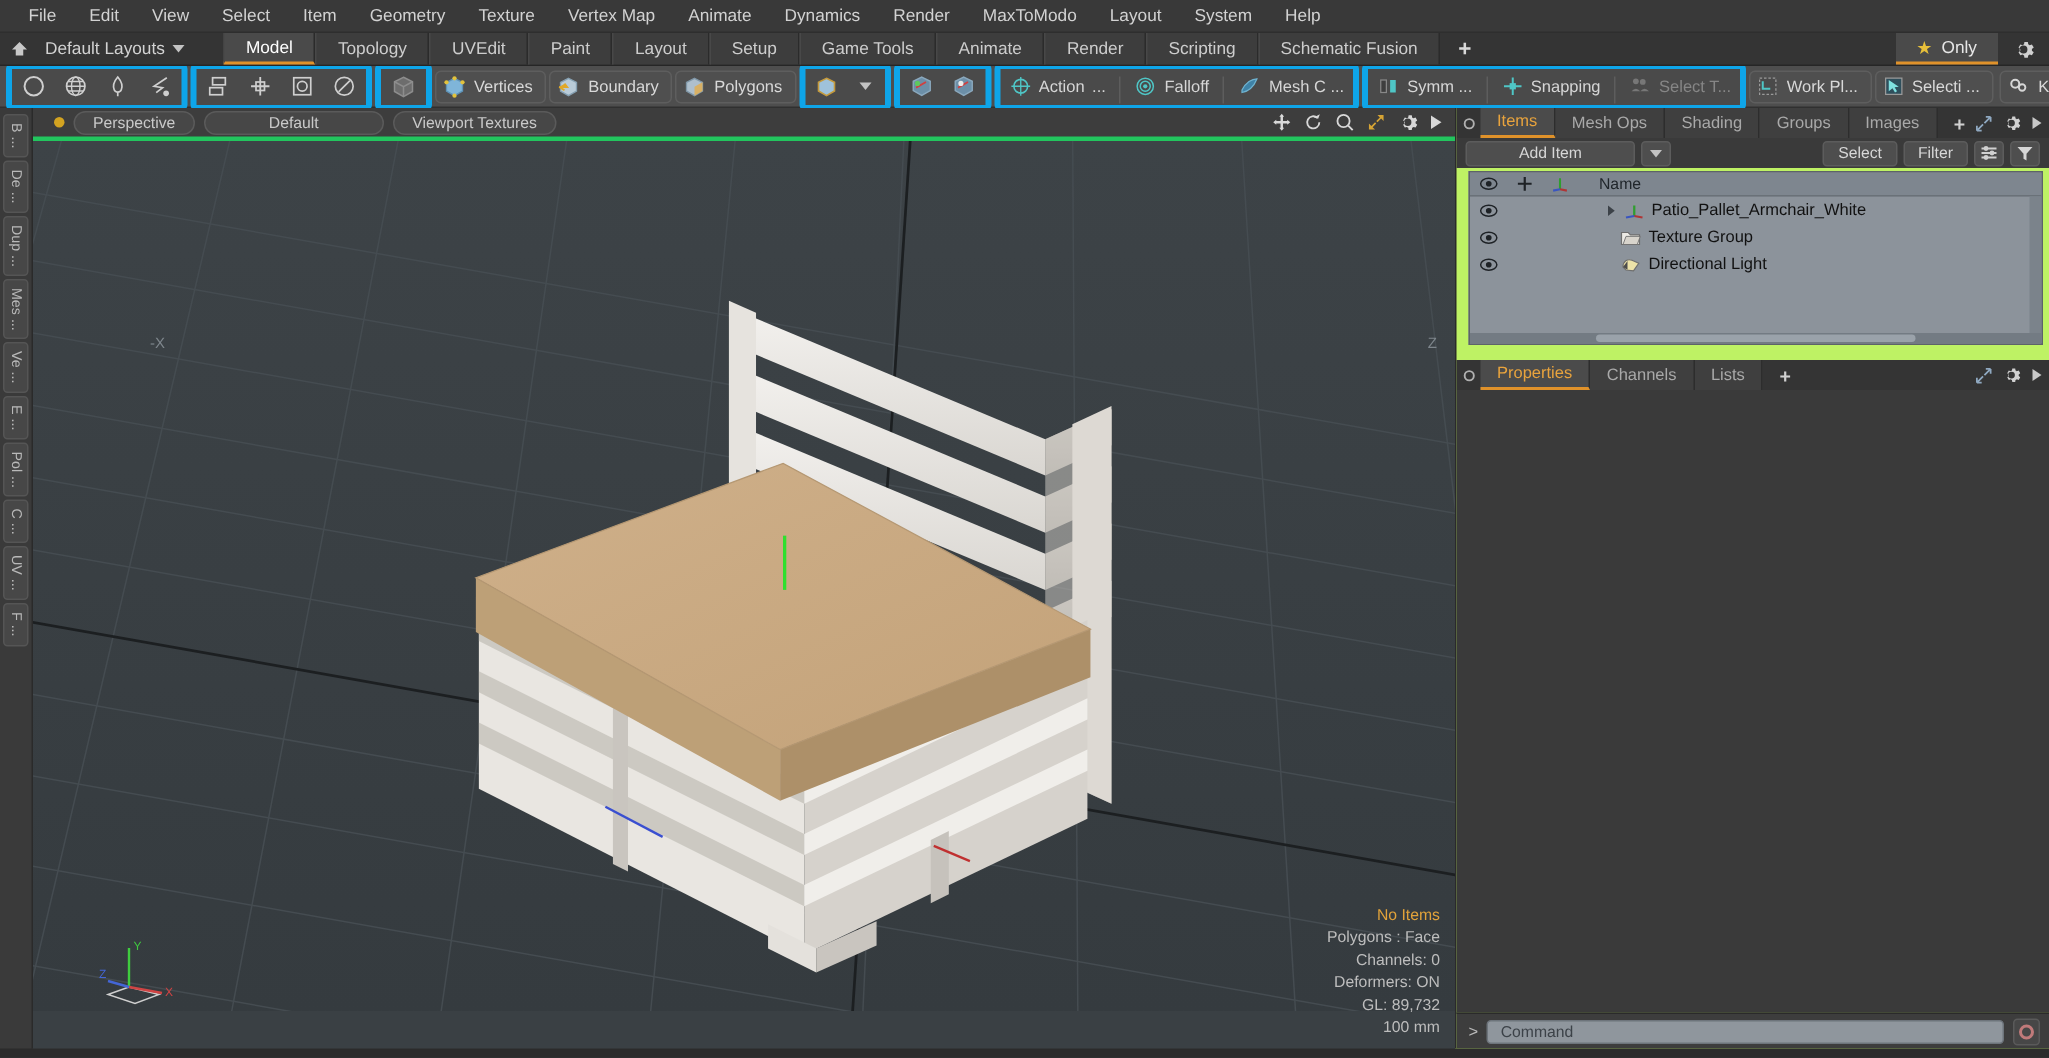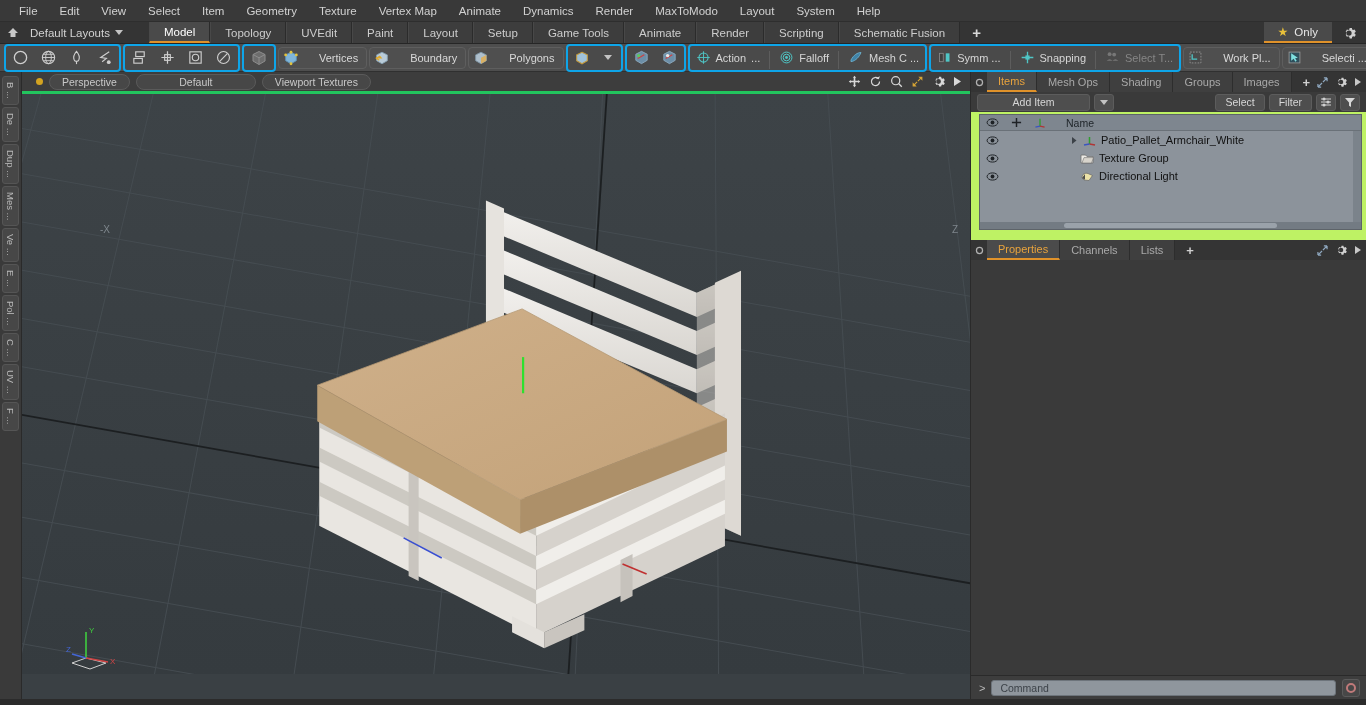--- a/index.html
+++ b/index.html
@@ -54,32 +54,32 @@
   }
   .star{ color:#e8c03a; font-size:12px; }
   .lb-gear{ display:flex;align-items:center;padding:0 10px; }
 
   
   .toolbar{
     height:28px; background:#4e4e4e; display:flex; align-items:center;
     gap:2px; padding:0 4px; border-bottom:1px solid #303030;
   }
   .tgroup{ display:flex; align-items:flex-end; gap:1px;
-    background:#4a4a4a; border:2px solid #0ea5e9; border-radius:4px; padding:1px; }
+    background:#4a4a4a; border:4px solid #0ea5e9; border-radius:4px; padding:1px; }
   .tbtn{
     height:22px; min-width:24px; display:flex; align-items:center; justify-content:center;
     gap:5px; padding:0 5px; border-radius:3px; background:transparent;
     font-size:11px; color:#d6d6d6; white-space:nowrap;
   }
   .tbtn.box{ background:#555; border:1px solid #606060; }
   .tbtn.dim{ color:#868686; }
   .tsep{ width:1px; height:18px; background:#5d5d5d; margin:0 3px; }
   .tlabel{ font-size:11px; }
   .pill{
-    height:22px; display:flex; align-items:center; gap:20px; padding:0 8px 0 4px;
+    height:22px; display:flex; align-items:center; gap:5px; padding:0 8px 0 4px;
     background:#4f4f4f; border:1px solid #5e5e5e; border-radius:4px;
     font-size:11px; color:#d9d9d9; white-space:nowrap;
   }
   svg{ display:block; }
 
   
   .main{ display:flex; height:627px; }
 
   
   .vstrip{
@@ -605,20 +605,28 @@
 
           <path d="M499 262 L499 298" stroke="#2ee02e" stroke-width="2.2"></path>
 
           <path d="M380 442 L418 462" stroke="#3a4fd0" stroke-width="1.6"></path>
           <path d="M598 468 L622 478" stroke="#c03030" stroke-width="1.6"></path>
         </svg>
 
         <div class="vp-label" style="left:78px; top:130px;">-X</div>
         <div class="vp-label" style="right:12px; top:130px;">Z</div>
 
+        <div class="vp-stats">
+          <div class="hl">No Items</div>
+          <div>Polygons : Face</div>
+          <div>Channels: 0</div>
+          <div>Deformers: ON</div>
+          <div>GL: 89,732</div>
+          <div>100 mm</div>
+        </div>
 
         <div class="vp-axis">
           <svg width="60" height="50" viewBox="0 0 60 50">
             <path d="M22 34 L8 39 L26 45 L42 39 Z" fill="none" stroke="#cfcfcf" stroke-width="1"></path>
             <path d="M22 34 L22 8" stroke="#3fcc3f" stroke-width="1.6"></path>
             <text x="25" y="9" fill="#3fcc3f" font-size="8" font-family="Liberation Sans, sans-serif">Y</text>
             <path d="M22 34 L44 38" stroke="#d04444" stroke-width="1.6"></path>
             <text x="46" y="40" fill="#d04444" font-size="8" font-family="Liberation Sans, sans-serif">X</text>
             <path d="M22 34 L8 30" stroke="#4466d6" stroke-width="1.6"></path>
             <text x="2" y="28" fill="#4466d6" font-size="8" font-family="Liberation Sans, sans-serif">Z</text>

